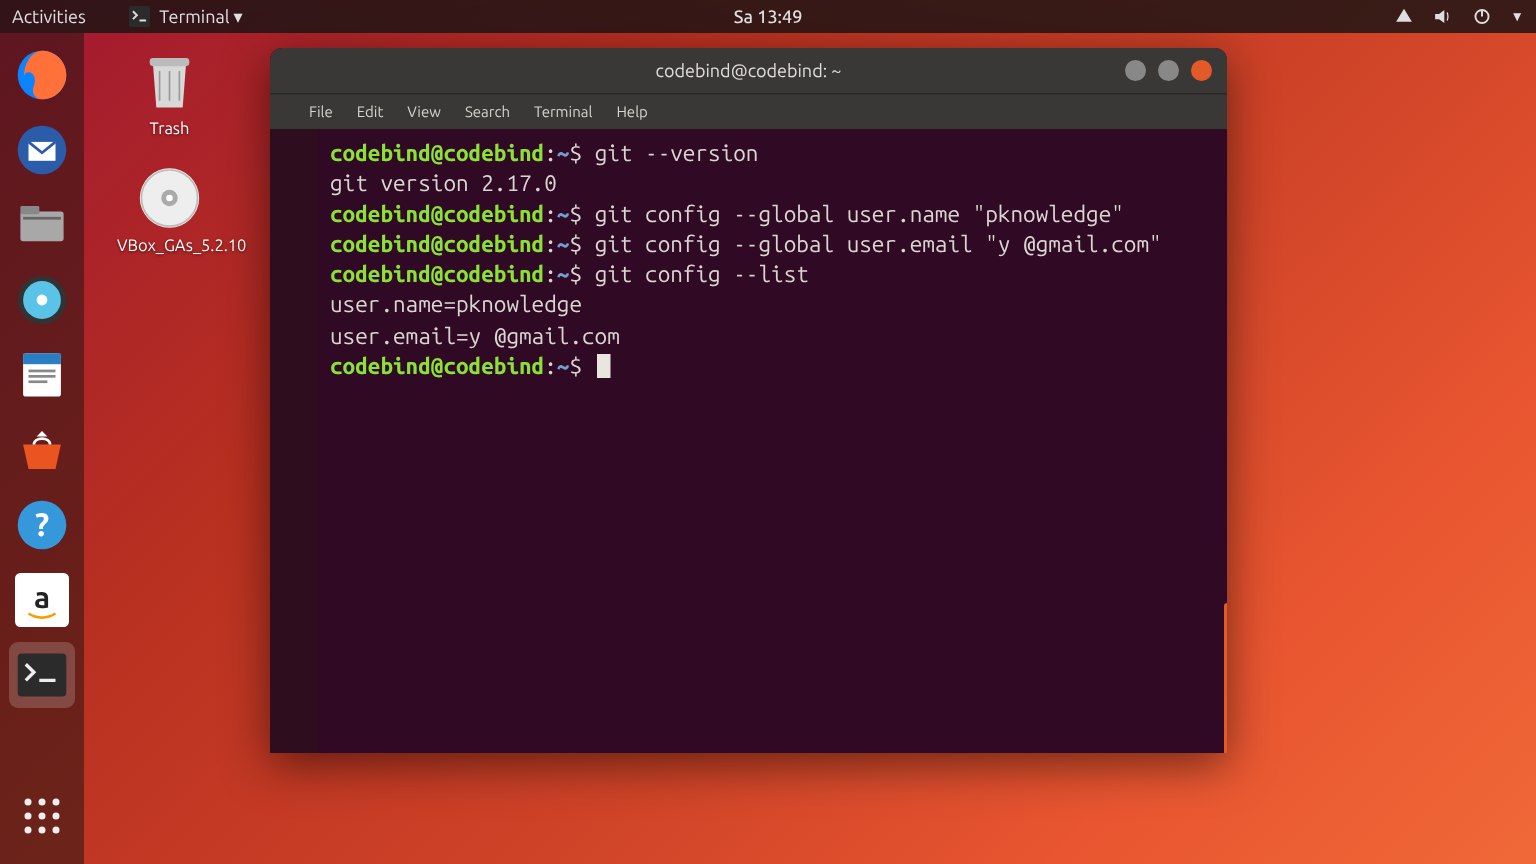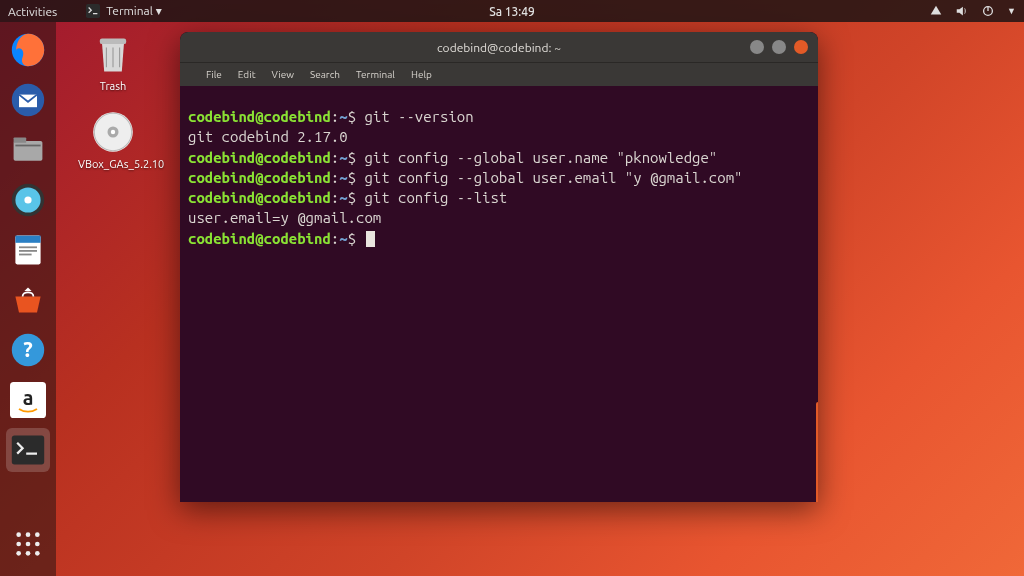--- a/index.html
+++ b/index.html
@@ -70,24 +70,24 @@
 
     .menubar {
       height: 24px; background: #3a3836; color: #d6d2cc;
       display: flex; align-items: center; gap: 16px;
       padding: 0 26px; font-size: 10px;
       border-top: 1px solid #2a2826;
     }
     .menubar span { cursor: pointer; }
 
     .terminal-body {
-      flex: 1; background: #300a24; padding: 21px 8px;
+      flex: 1; background: #300a24; padding: 6px 8px;
       font-family: "Ubuntu Mono", "Courier New", monospace;
       font-size: 15px; line-height: 1.35; color: #d9d5d0;
-      overflow: auto; position: relative;
+      overflow: auto; position: relative; margin-left: 32px;
     }
     .prompt-user { color: #8ae234; font-weight: bold; }
     .prompt-sep  { color: #d9d5d0; }
     .prompt-path { color: #729fcf; font-weight: bold; }
     .cursor-block {
       display: inline-block; width: 9px; height: 16px;
       background: #e9e5df; vertical-align: text-bottom; margin-left: 2px;
     }
     .orange-edge {
       position: absolute; right: -4px; top: 370px; width: 6px; height: 130px;
@@ -248,21 +248,22 @@
   <div class="menubar">
     <span>File</span>
     <span>Edit</span>
     <span>View</span>
     <span>Search</span>
     <span>Terminal</span>
     <span>Help</span>
   </div>
   <div class="terminal-body">
     <div><span class="prompt-user">codebind@codebind</span><span class="prompt-sep">:</span><span class="prompt-path">~</span><span>$ </span><span>git --version</span></div>
-    <div>git codebind 2.17.0</div>
+    <div>git version 2.17.0</div>
     <div><span class="prompt-user">codebind@codebind</span><span class="prompt-sep">:</span><span class="prompt-path">~</span><span>$ </span><span>git config --global user.name "pknowledge"</span></div>
     <div><span class="prompt-user">codebind@codebind</span><span class="prompt-sep">:</span><span class="prompt-path">~</span><span>$ </span><span>git config --global user.email "y            @gmail.com"</span></div>
     <div><span class="prompt-user">codebind@codebind</span><span class="prompt-sep">:</span><span class="prompt-path">~</span><span>$ </span><span>git config --list</span></div>
+    <div>user.name=pknowledge</div>
     <div>user.email=y           @gmail.com</div>
     <div><span class="prompt-user">codebind@codebind</span><span class="prompt-sep">:</span><span class="prompt-path">~</span><span>$ </span><span class="cursor-block"></span></div>
   </div>
   <div class="orange-edge"></div>
 </div>
 
 </body></html>

